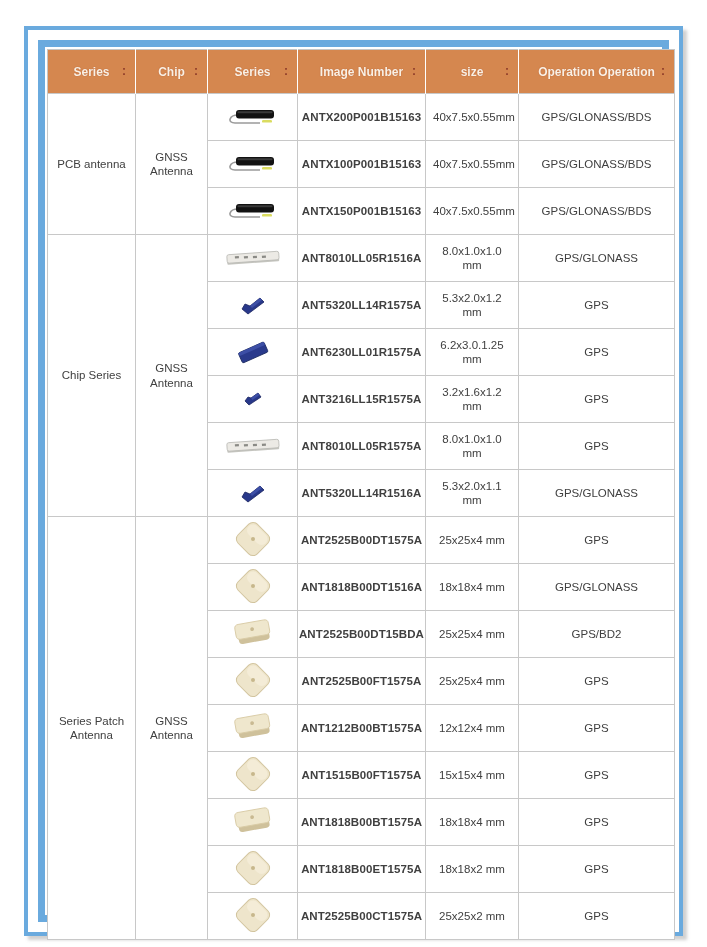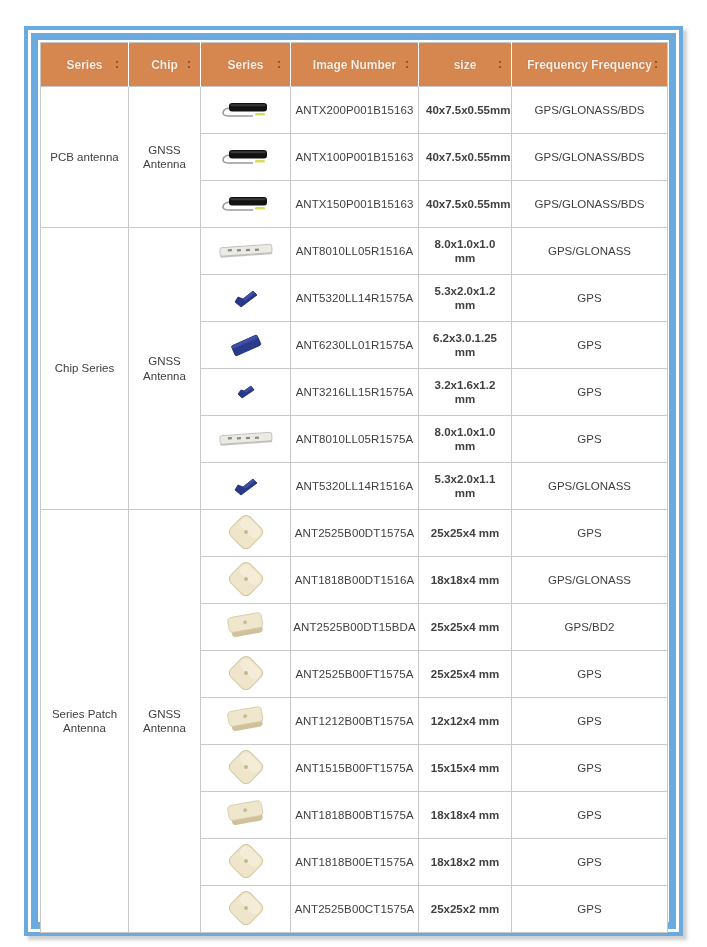--- a/index.html
+++ b/index.html
@@ -7,21 +7,21 @@
     width: 707px; height: 947px;
     background: #ffffff;
     font-family: "Liberation Sans", "DejaVu Sans", sans-serif;
     overflow: hidden;
   }
   .frame-outer {
     position: absolute;
     left: 24px; top: 26px;
     width: 659px; height: 910px;
     border: 4px solid #6AAADE;
-    padding: 3px;
+    padding: 10px;
     background: #ffffff;
     box-shadow: 4px 4px 3px rgba(120,120,120,0.35);
   }
   .frame-inner {
     width: 100%; height: 100%;
     border: 7px solid #6AAADE;
     padding: 2px;
     background: #ffffff;
   }
   table.product-table {
@@ -56,22 +56,22 @@
     height: 47px;
     border: 1px solid #C8C8C8;
     text-align: center;
     vertical-align: middle;
     font-size: 11.5px;
     color: #404040;
     line-height: 1.25;
     background: #ffffff;
   }
   .series-cell, .type-cell { padding: 0 6px; }
-  .size-cell { padding: 0 7px; font-weight: bold; }
-  .part-cell { letter-spacing: 0.1px; }
+  .size-cell { padding: 0 7px; }
+  .part-cell { letter-spacing: 0.1px; font-weight: bold; }
   .image-cell svg { display: block; margin: 0 auto; }
 </style>
 </head>
 <body>
 
 <div class="frame-outer">
   <div class="frame-inner">
     <table class="product-table">
       <colgroup>
         <col style="width:88px">
@@ -97,21 +97,21 @@
           </th>
           <th>
             <span>Image Number</span>
             <span class="sort-colon">:</span>
           </th>
           <th>
             <span>size</span>
             <span class="sort-colon">:</span>
           </th>
           <th>
-            <span>Frequency Frequency</span>
+            <span>Operation Operation</span>
             <span class="sort-colon">:</span>
           </th>
         </tr>
       </thead>
       <tbody>
           <tr>
             <td class="series-cell" rowspan="3">PCB antenna</td>
             <td class="type-cell" rowspan="3">GNSS Antenna</td>
             <td class="image-cell">
               <svg width="62" height="24" viewBox="0 0 62 24">

